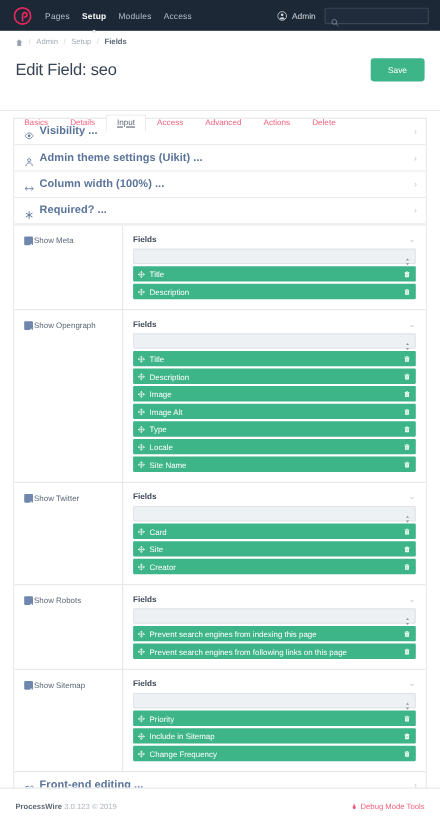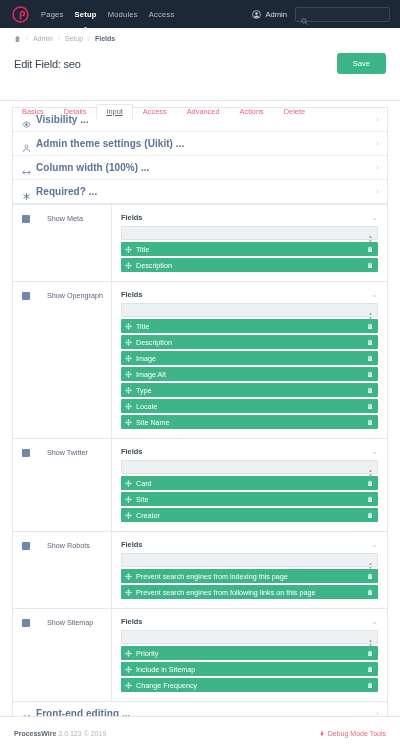--- a/index.html
+++ b/index.html
@@ -81,21 +81,21 @@
   .crumb-sep { color: #cfd4da; margin: 0 5px; }
   .home-ico { width: 7px; height: 8px; display: block; }
 
   
   .titlebar {
     display: flex; align-items: center;
     padding: 4px 14px 10px 14px;
     background: #ffffff;
   }
   .page-title {
-    font-size: 11px;
+    font-size: 15px;
     color: #354352;
     font-weight: normal;
     letter-spacing: -.2px;
   }
   .btn-save-top {
     margin-left: auto;
     background: #3eb489;
     color: #ffffff;
     border: 0;
     border-radius: 3px;
@@ -170,21 +170,21 @@
     display: flex;
     border-top: 1px solid #e4e7eb;
     background: #ffffff;
   }
   .fb-left {
     width: 99px;
     flex: 0 0 99px;
     border-right: 1px solid #e4e7eb;
     padding: 9px 0 9px 9px;
   }
-  .chk-line { display: flex; align-items: center; gap: 17px; }
+  .chk-line { display: flex; align-items: center; gap: 1px; }
   .chk {
     width: 8px; height: 8px;
     flex: 0 0 8px;
     border-radius: 1px;
     background: #6f86ad;
     display: block;
   }
   .chk-label {
     font-size: 7.2px;
     color: #5b6777;

